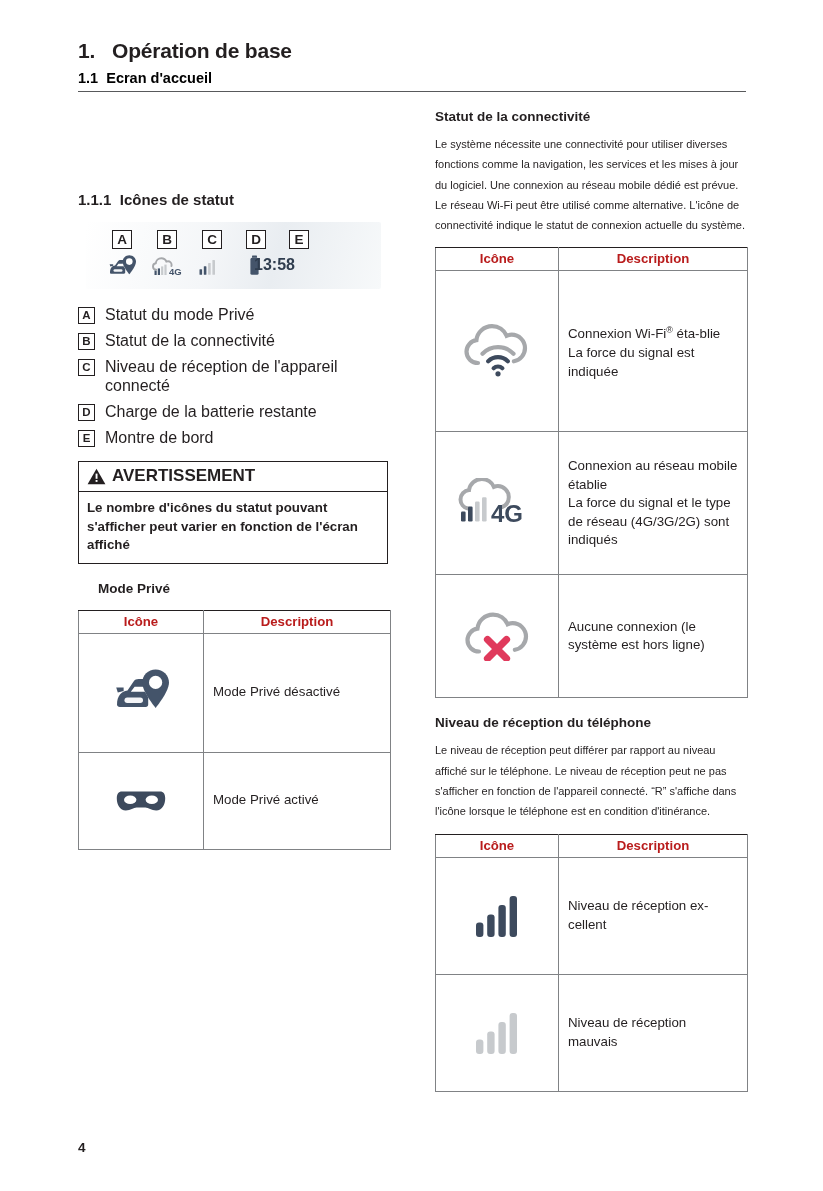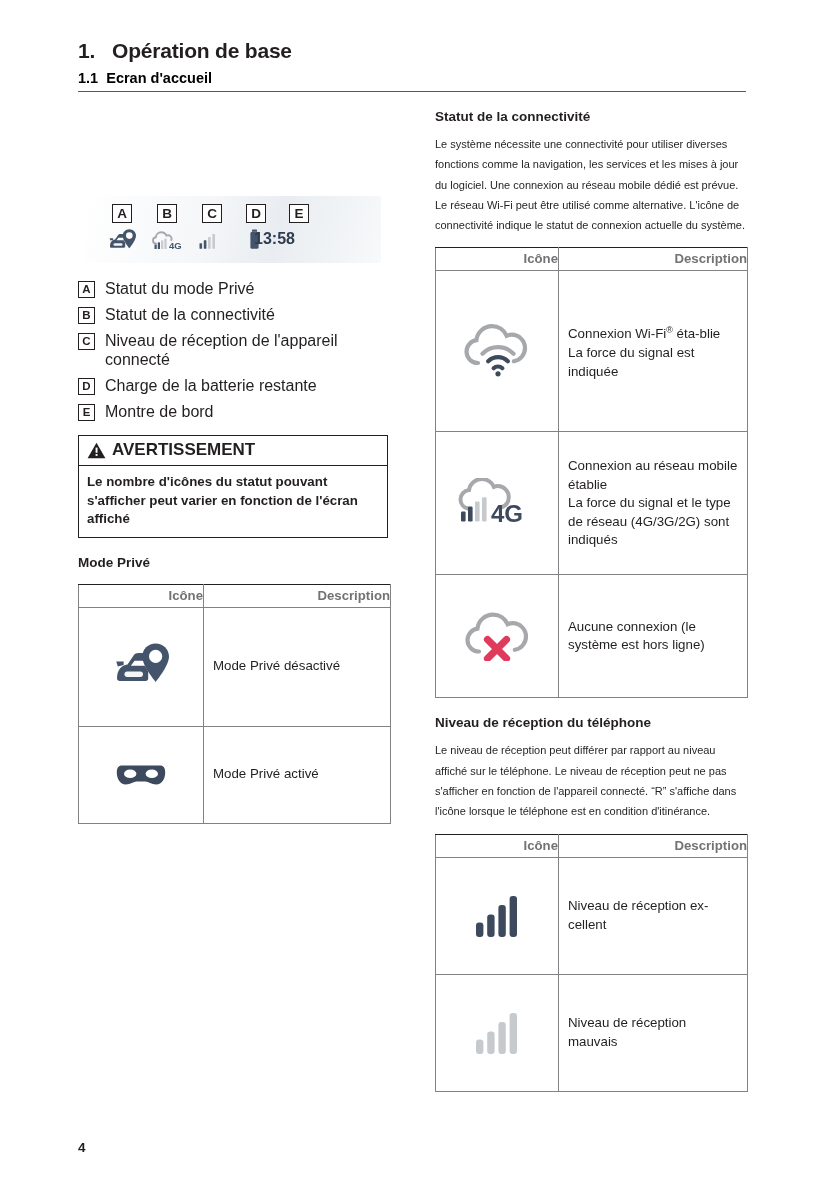--- a/index.html
+++ b/index.html
@@ -204,22 +204,22 @@
     width: 310px;
     margin-top: 12px;
     table-layout: fixed;
   }
   table.icontbl th {
     font-size: 13.2px;
     font-weight: bold;
     padding: 3px 0 4px 0;
     border: 1.2px solid #808285;
     border-top: 1.4px solid #231f20;
-    text-align: right;
-    color: #737373;
+    text-align: center;
+    color: #b91c1c;
   }
   table.icontbl td {
     border: 1.2px solid #808285;
     vertical-align: middle;
     padding: 0;
   }
   table.icontbl td.iconcell {
     text-align: center;
     padding: 8px 0;
   }
@@ -253,20 +253,21 @@
 <div class="page">
 
   <div class="hdr">
     <div class="hdr-chapter"><span>1.</span>&nbsp;&nbsp; <span>Opération de base</span></div>
     <div class="hdr-section"><span>1.1</span>&nbsp; <span>Ecran d'accueil</span></div>
     <div class="hdr-rule"></div>
   </div>
 
   <div class="col-left">
 
+    <h3 class="sub"><span>1.1.1</span>&nbsp; <span>Icônes de statut</span></h3>
 
     <div class="statusbar">
       <div class="sb-row-letters">
         <div class="sb-letter" style="left:26px;">A</div>
         <div class="sb-letter" style="left:71px;">B</div>
         <div class="sb-letter" style="left:116px;">C</div>
         <div class="sb-letter" style="left:160px;">D</div>
         <div class="sb-letter" style="left:203px;">E</div>
       </div>
       <div class="sb-icons">
@@ -340,21 +341,21 @@
         <svg width="19" height="17" viewBox="0 0 19 17">
           <path d="M9.5 0.8 L18.4 16.2 L0.6 16.2 Z" fill="#231f20"></path>
           <rect x="8.6" y="5.6" width="1.9" height="5.2" fill="#ffffff"></rect>
           <rect x="8.6" y="12.0" width="1.9" height="1.9" fill="#ffffff"></rect>
         </svg>
         <div class="warn-title">AVERTISSEMENT</div>
       </div>
       <div class="warn-body">Le nombre d'icônes du statut pouvant s'afficher peut varier en fonction de l'écran affiché</div>
     </div>
 
-    <h4 class="sub2" style="margin-top:16px;">Mode Privé</h4>
+    <h4 class="sub2" style="margin-top:16px;margin-left:20px;">Mode Privé</h4>
 
     <table class="icontbl">
       <thead>
         <tr>
           <th class="th-icone">Icône</th>
           <th class="th-desc">Description</th>
         </tr>
       </thead>
       <tbody>
         <tr>

